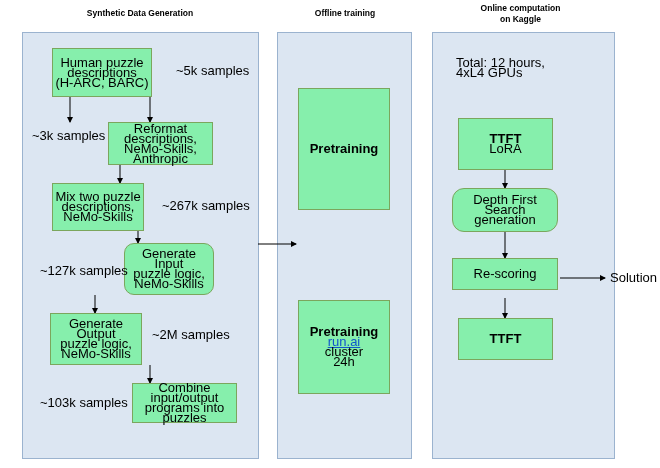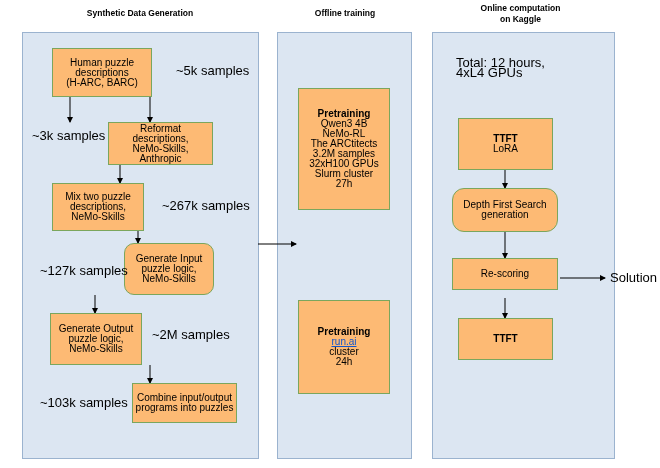--- a/index.html
+++ b/index.html
@@ -27,23 +27,23 @@
     line-height: 11px;
     color: #000;
   }
   .panel {
     position: absolute;
     background: #dce6f2;
     border: 1px solid #9bb3cf;
   }
   .box {
     position: absolute;
-    background: #fdba74;
+    background: #86efac;
     border: 1px solid #7ba65d;
-    font-size: 10px;
+    font-size: 13px;
     line-height: 10px;
     text-align: center;
     display: flex;
     align-items: center;
     justify-content: center;
     box-sizing: border-box;
     padding: 2px;
     white-space: pre-line;
   }
   .box.bold-first {
@@ -128,27 +128,20 @@
 
   <div class="note" style="left:176px; top:66px;">~5k samples</div>
   <div class="note" style="left:32px; top:131px;">~3k samples</div>
   <div class="note" style="left:162px; top:201px;">~267k samples</div>
   <div class="note" style="left:40px; top:266px;">~127k samples</div>
   <div class="note" style="left:152px; top:330px;">~2M samples</div>
   <div class="note" style="left:40px; top:398px;">~103k samples</div>
 
   <div class="box bold-first" style="left:298px; top:88px; width:92px; height:122px;">
     <b>Pretraining</b>
-    <span>Qwen3 4B
-NeMo-RL
-The ARCtitects
-3.2M samples
-32xH100 GPUs
-Slurm cluster
-27h</span>
   </div>
   <div class="box bold-first" style="left:298px; top:300px; width:92px; height:94px;">
     <b>Pretraining</b>
     <span class="link">run.ai</span>
     <span> cluster
 24h</span>
   </div>
 
   <div class="note" style="left:456px; top:58px;">Total: 12 hours,
 4xL4 GPUs</div>

